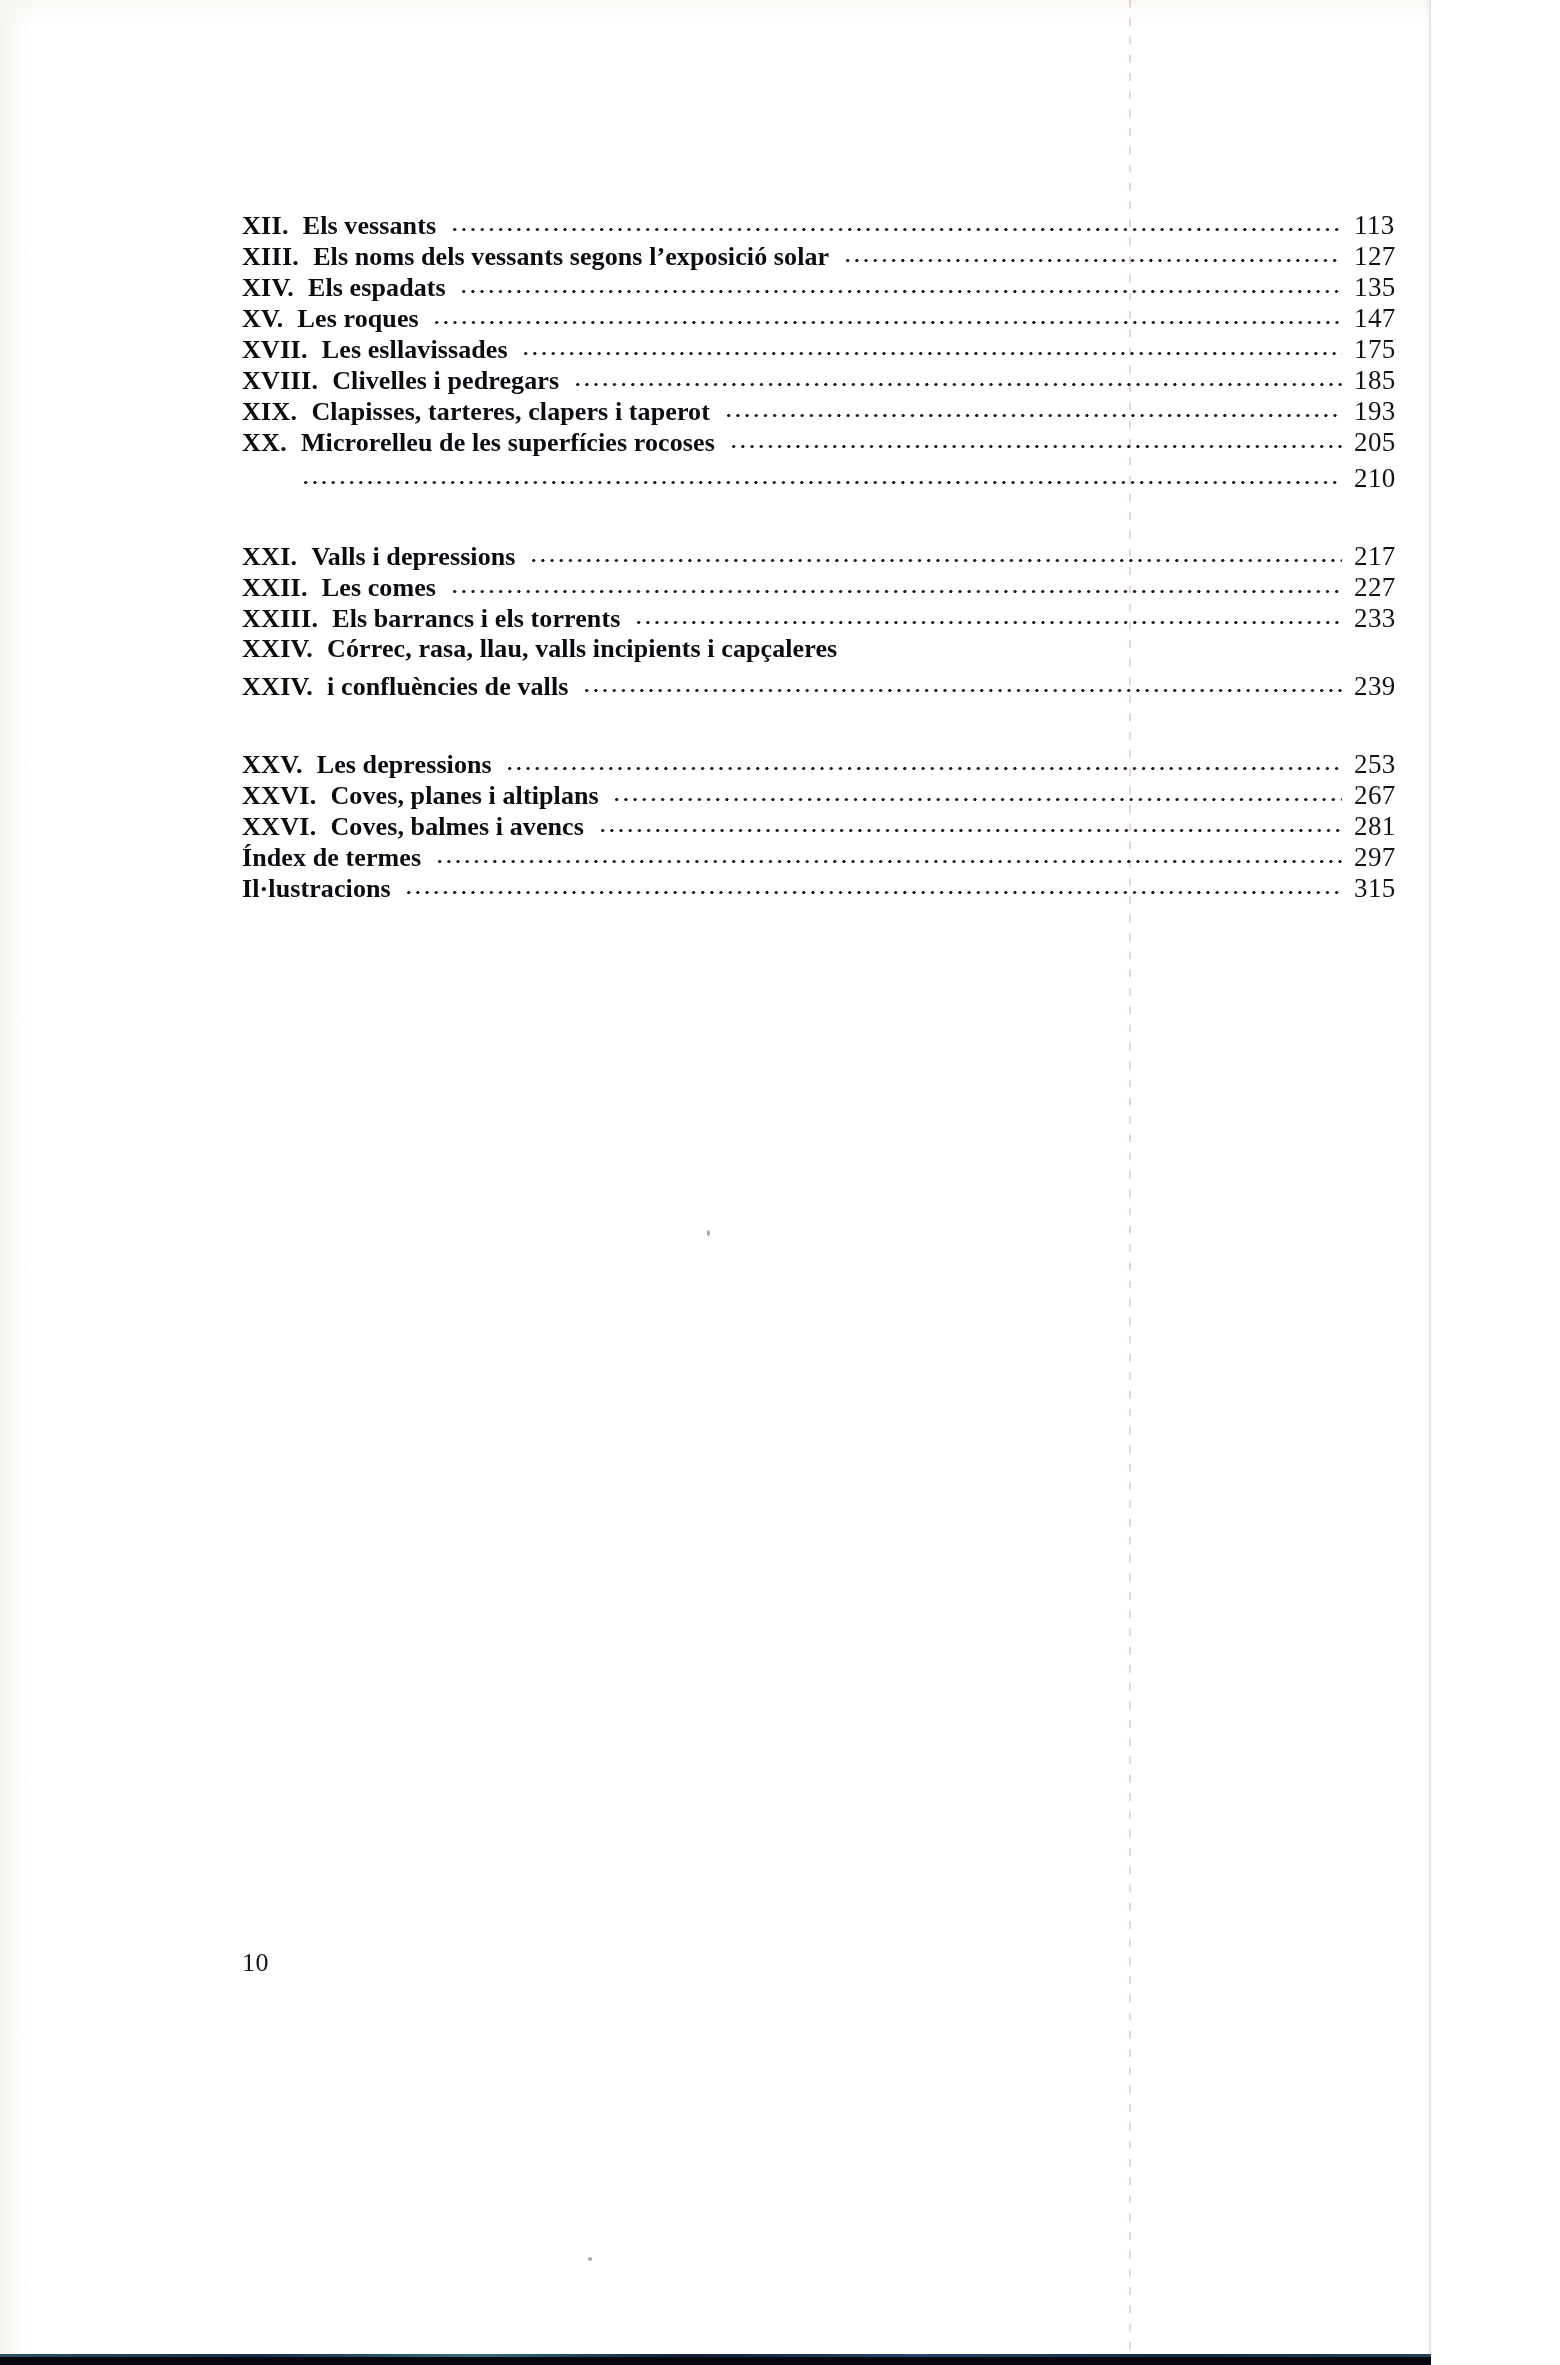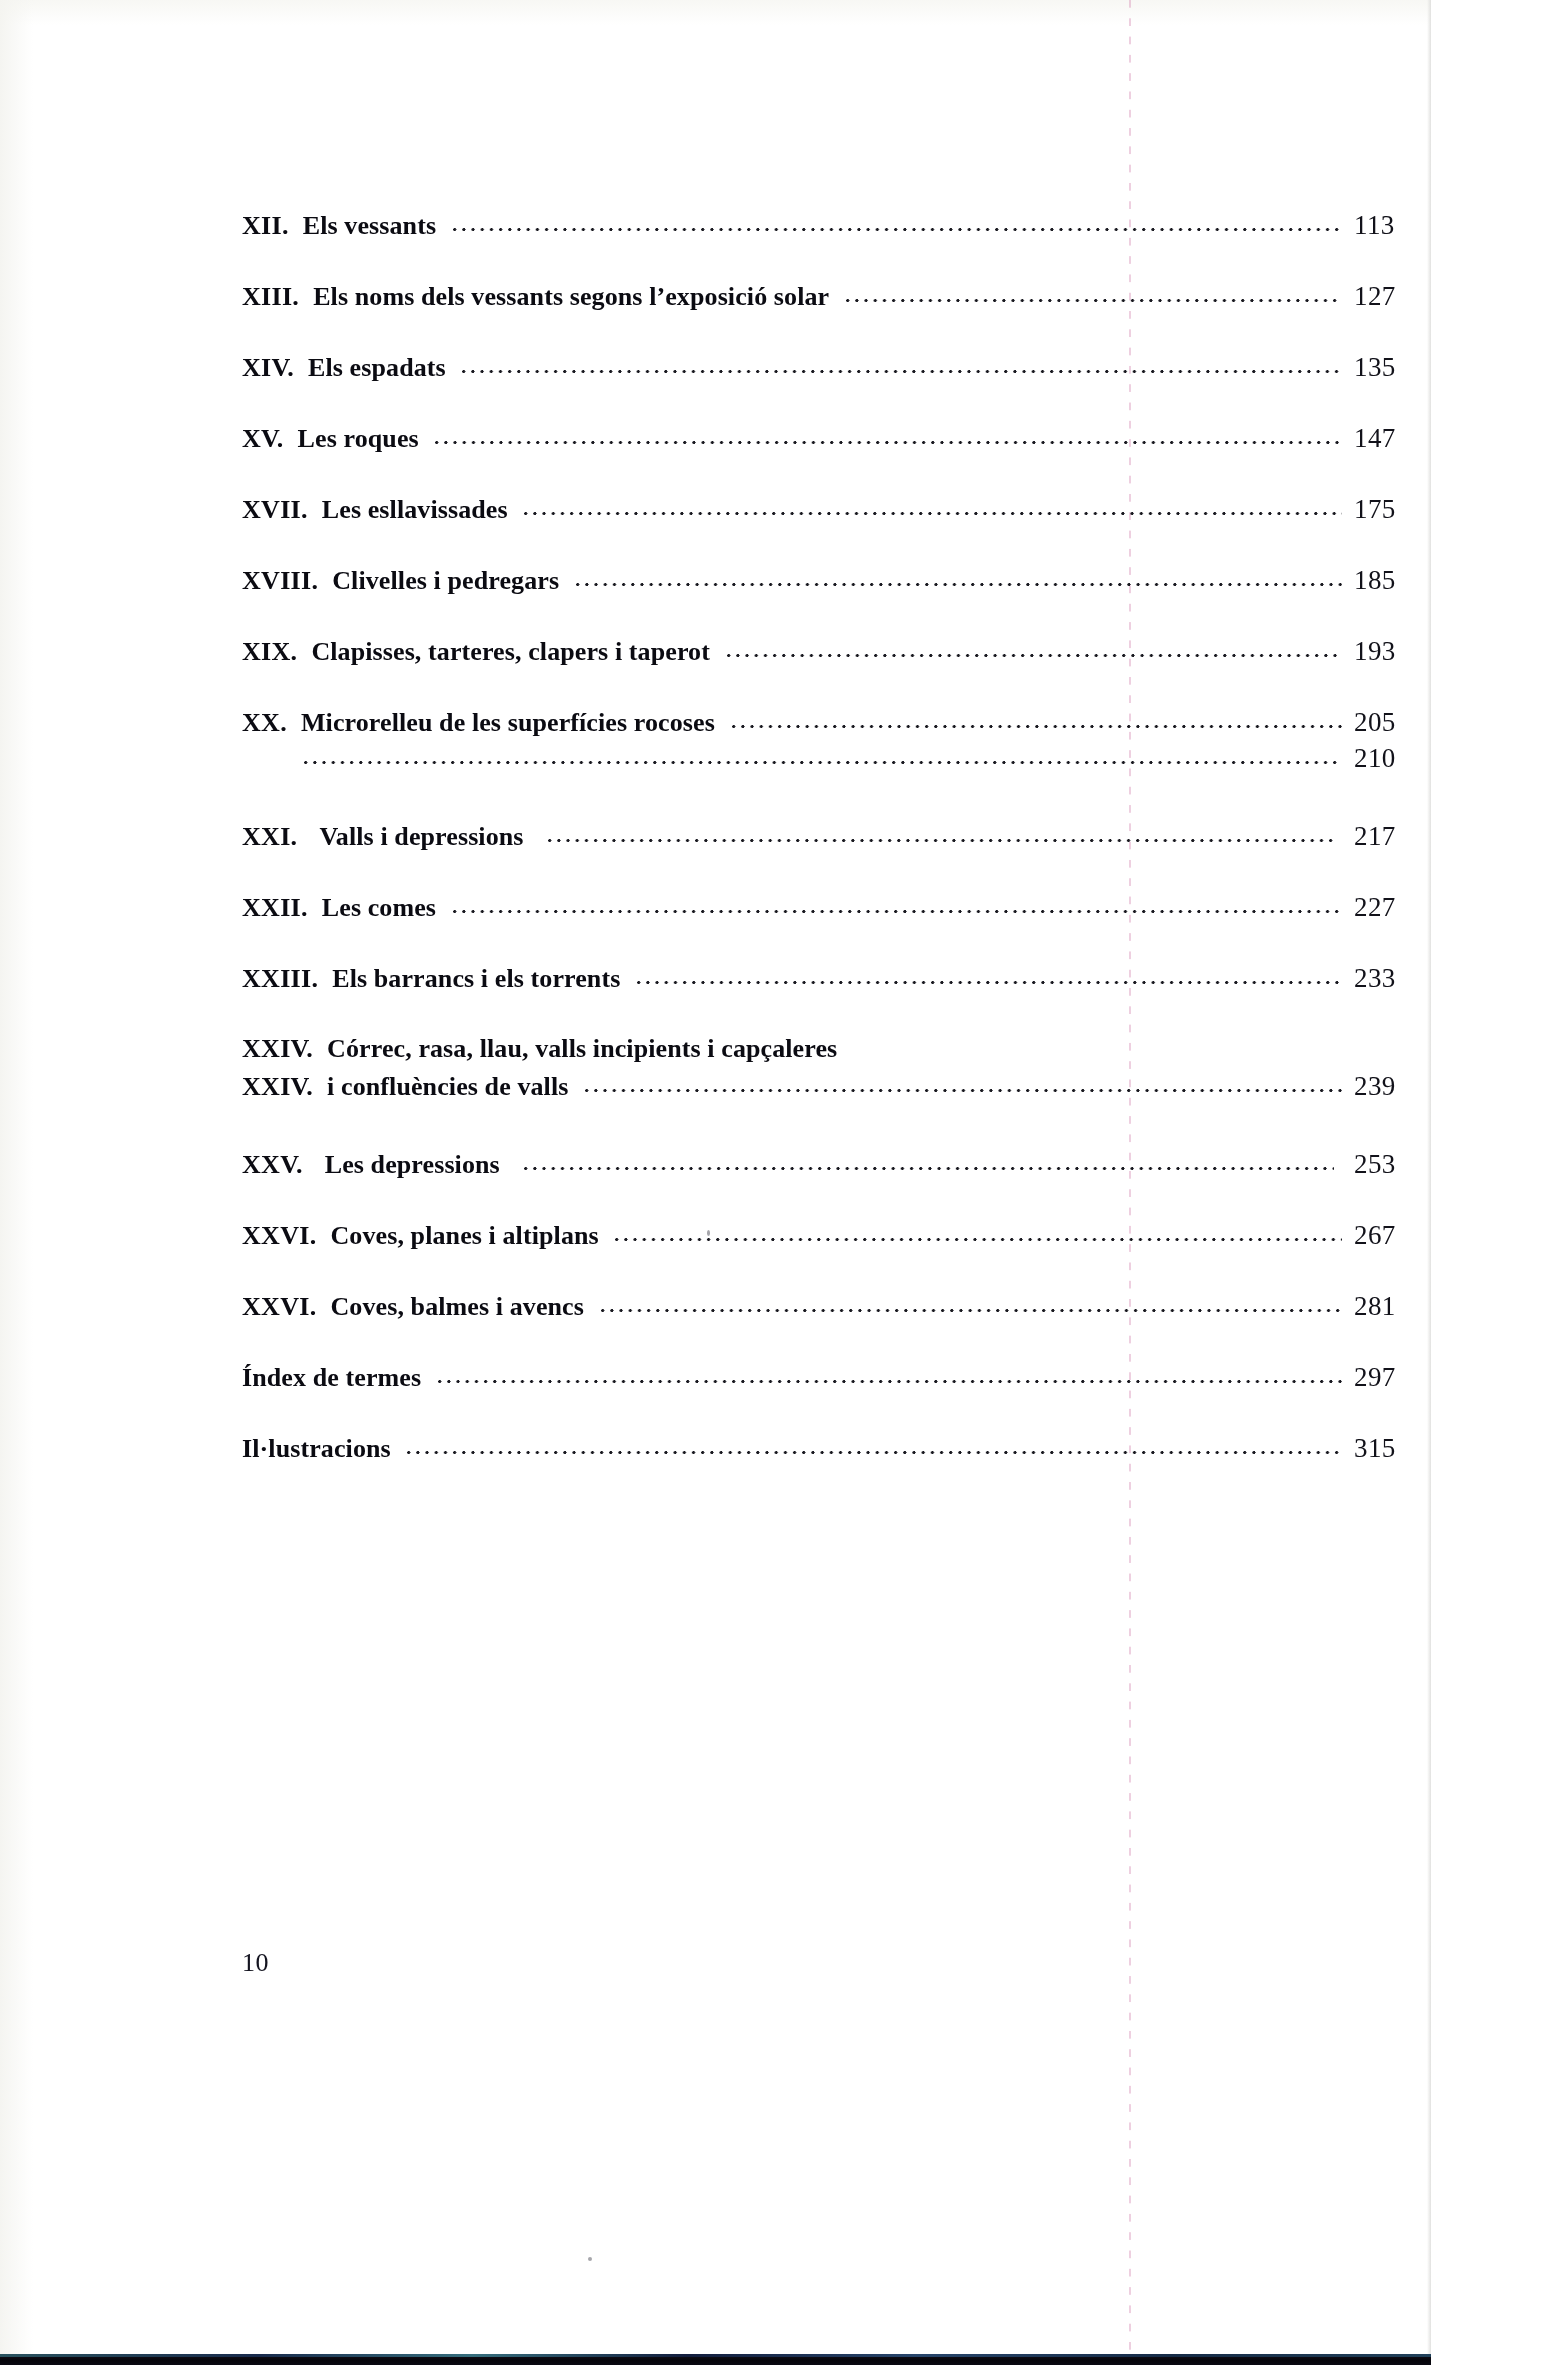--- a/index.html
+++ b/index.html
@@ -88,23 +88,23 @@
   }
 
   .toc-entry {
     position: relative;
     display: flex;
     align-items: baseline;
     width: 100%;
   }
 
   
-  .toc-entry + .toc-entry { margin-top: 40px; }
+  .toc-entry + .toc-entry { }
   .toc-entry.tight-above  { margin-top: 5px; }
-  .toc-entry.loose-above  { margin-top: 47px; gap: 8px; }
+  .toc-entry.loose-above  { margin-top: 47px; }
 
   .numeral {
     font-weight: bold;
     font-size: 26px;
     letter-spacing: 0.3px;
     color: #0b0b12;
     white-space: nowrap;
     flex: 0 0 auto;
     margin-right: 14px;
   }

